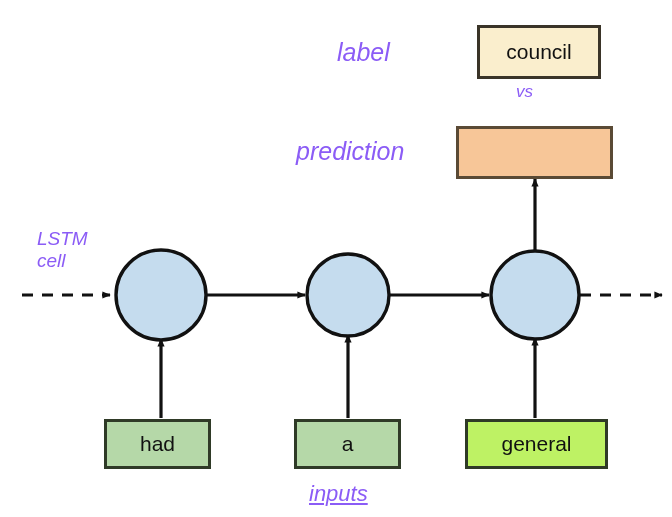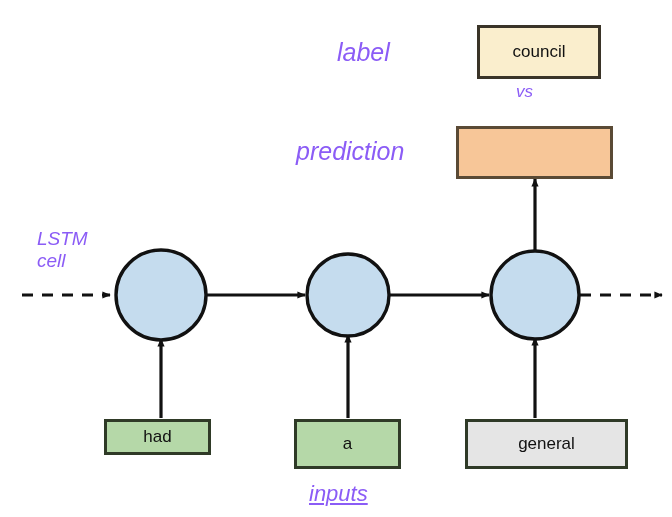--- a/index.html
+++ b/index.html
@@ -23,21 +23,21 @@
     height: 517px;
   }
   .node-box {
     position: absolute;
     box-sizing: border-box;
     border: 3px solid #3a3428;
     display: flex;
     align-items: center;
     justify-content: center;
     font-family: "Liberation Sans", sans-serif;
-    font-size: 17px;
+    font-size: 21px;
     color: #111111;
     letter-spacing: 0px;
   }
   .label-text {
     position: absolute;
     font-family: "Liberation Sans", sans-serif;
     font-style: italic;
     color: #8b5cf6;
     white-space: pre;
     line-height: 1.18;
@@ -100,25 +100,25 @@
     </g>
     <g>
       <circle cx="535" cy="295" r="44" fill="#c5dcee" stroke="#111111" stroke-width="3.4"></circle>
     </g>
   </svg>
 
   <div class="node-box" id="label-box" style="left:477px; top:25px; width:124px; height:54px; background:#faeecd; border-color:#3a3428;">council</div>
 
   <div class="node-box" id="prediction-box" style="left:456px; top:126px; width:157px; height:53px; background:#f7c698; border-color:#5a4a35;"></div>
 
-  <div class="node-box" style="left:104px; top:419px; width:107px; height:36px; background:#b5d8a8; border-color:#2f3a27;">had</div>
+  <div class="node-box" style="left:104px; top:419px; width:107px; height:50px; background:#b5d8a8; border-color:#2f3a27;">had</div>
 
   <div class="node-box" style="left:294px; top:419px; width:107px; height:50px; background:#b5d8a8; border-color:#2f3a27;">a</div>
 
-  <div class="node-box" style="left:465px; top:419px; width:163px; height:50px; background:#e5e5e5; border-color:#2f3a27;text-align:center;">general</div>
+  <div class="node-box" style="left:465px; top:419px; width:143px; height:50px; background:#bef264; border-color:#2f3a27;text-align:center;">general</div>
 
   <div class="label-text" id="label-label">label</div>
 
   <div class="label-text" id="label-vs">vs</div>
 
   <div class="label-text" id="label-lstm"><span>LSTM</span><br><span>cell</span></div>
 
   <div class="label-text" id="label-pred">prediction</div>
 
   <div class="label-text" id="label-inputs">inputs</div>

